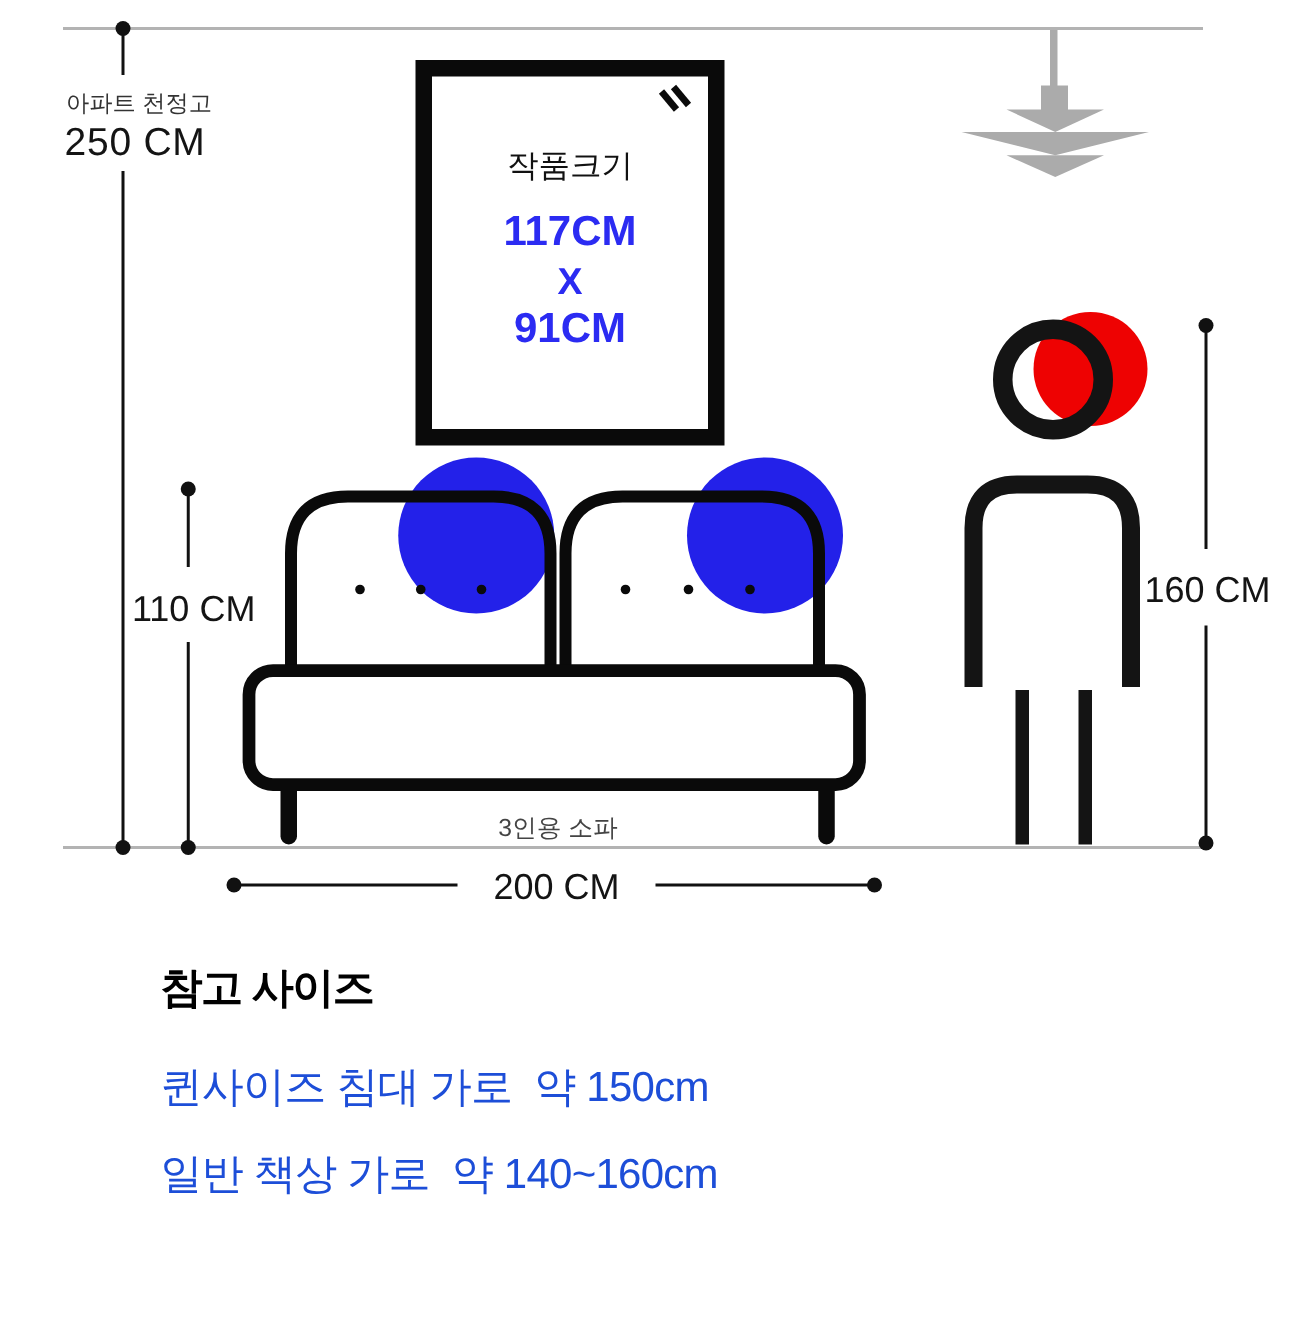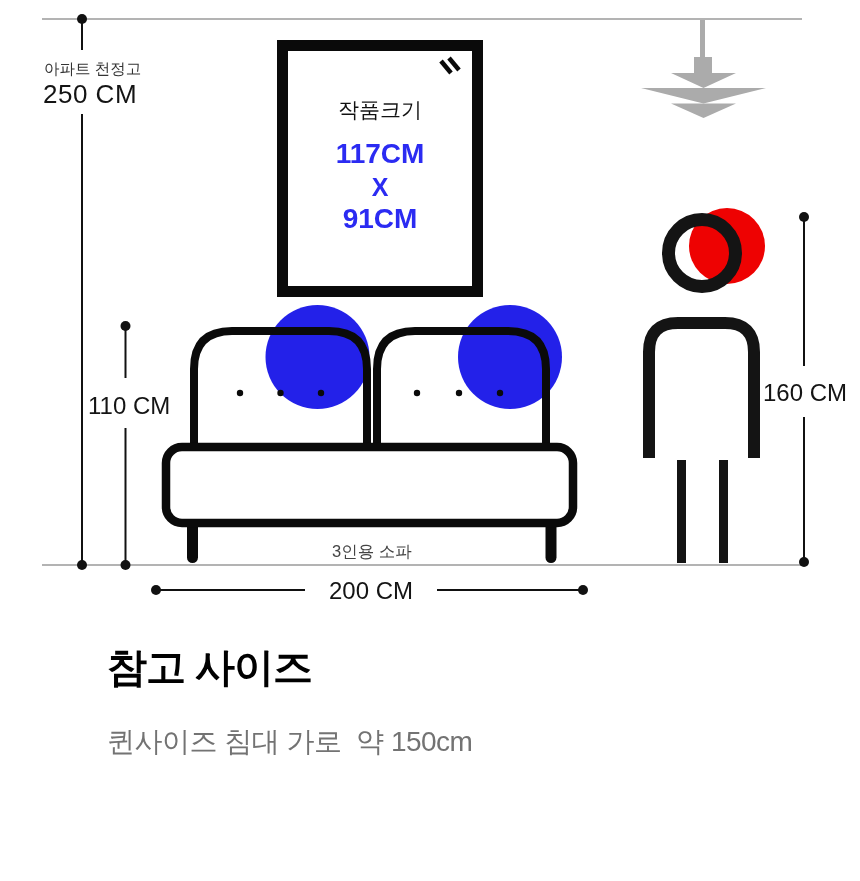--- a/index.html
+++ b/index.html
@@ -4,24 +4,24 @@
 <style>
   html,body{margin:0;padding:0;background:#fff;}
   .canvas{
     position:relative;width:860px;height:881px;background:#ffffff;overflow:hidden;
     font-family:"Liberation Sans","DejaVu Sans",sans-serif;
     text-decoration:underline;
   }
   .diagram-svg{position:absolute;left:0;top:0;}
   .ref-block{position:absolute;left:107px;top:640px;width:640px;}
   .ref-heading{
-    font-size:40px;font-weight:bold;color:#000;letter-spacing:-1px;margin:0 0 28px 0;
+    font-size:28px;font-weight:bold;color:#000;letter-spacing:-1px;margin:0 0 28px 0;
   }
   .ref-item{
-    font-size:28px;color:#737373;margin:0 0 20px 0;white-space:pre;letter-spacing:-0.5px;
+    font-size:28px;color:#1d4ed8;margin:0 0 20px 0;white-space:pre;letter-spacing:-0.5px;
   }
   text{font-family:"Liberation Sans","DejaVu Sans",sans-serif;}
   .meas-label{fill:#141414;font-weight:500;}
   .small-label{fill:#333;}
 </style>
 </head>
 <body>
 
 <div class="canvas">
 
@@ -115,15 +115,16 @@
       <line x1="804" y1="221" x2="804" y2="366" stroke="#111" stroke-width="2"></line>
       <text x="805" y="401" font-size="24" text-anchor="middle" class="meas-label">160 CM</text>
       <line x1="804" y1="417" x2="804" y2="558" stroke="#111" stroke-width="2"></line>
       <circle cx="804" cy="562" r="5" fill="#111"></circle>
     </g>
   </svg>
 
   <div class="ref-block">
     <h2 class="ref-heading">참고 사이즈</h2>
     <p class="ref-item">퀸사이즈 침대 가로  약 150cm</p>
+    <p class="ref-item">일반 책상 가로  약 140~160cm</p>
   </div>
 
 </div>
 
 </body></html>

